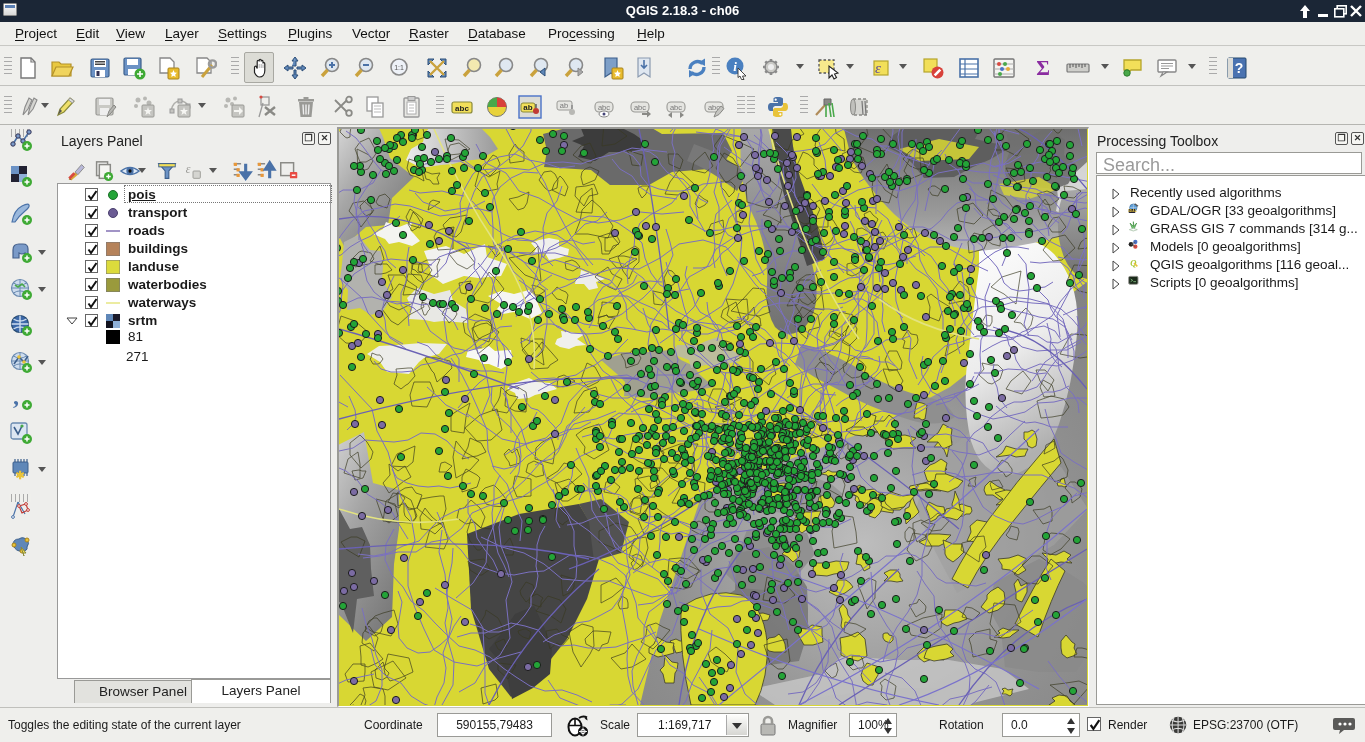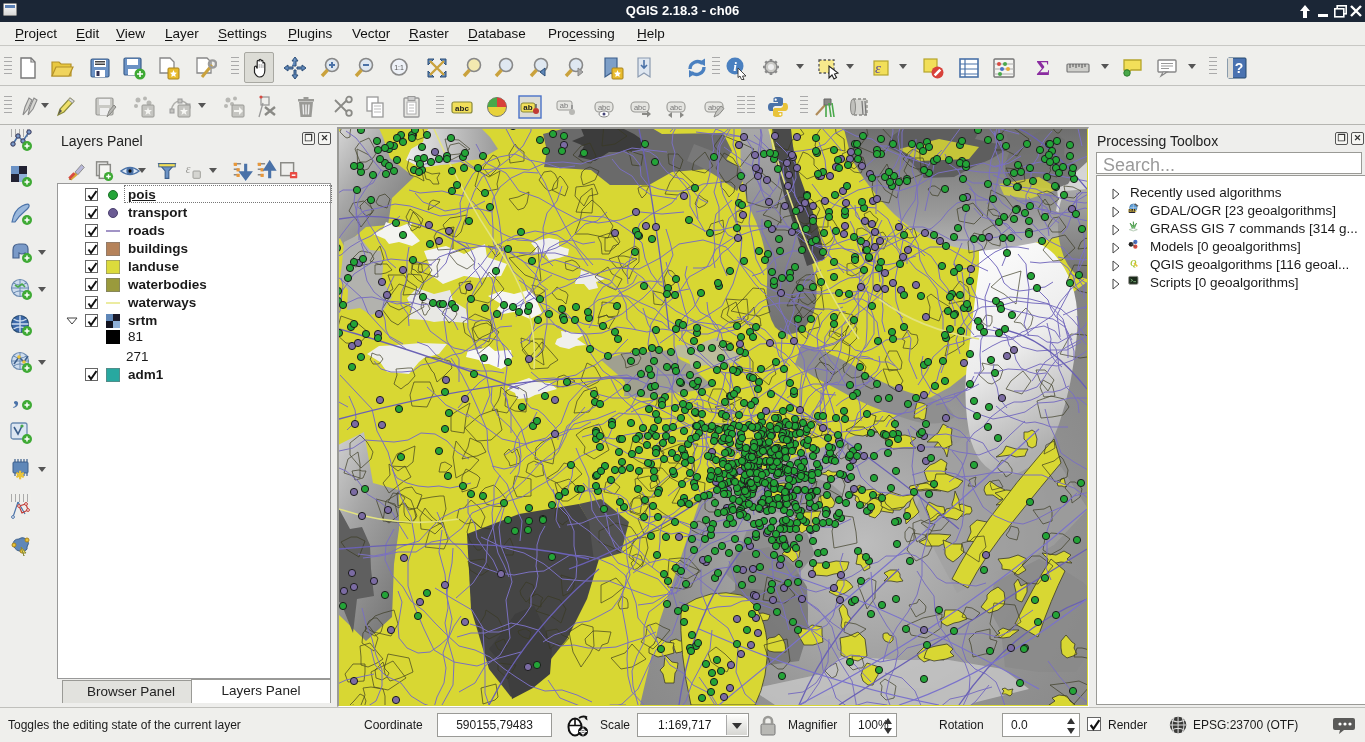--- a/index.html
+++ b/index.html
@@ -759,34 +759,23 @@
         </svg>
         <span class="lname" style="">srtm</span>
       </div>
       <div class="trow" style="top:144px;font-weight:normal">
         <span style="position:absolute;left:48px;top:2px;width:14px;height:14px;background:#000"></span>
         <span style="position:absolute;left:70px;top:1px">81</span>
       </div>
       <div class="trow" style="top:164px;font-weight:normal">
         <span style="position:absolute;left:68px;top:1px">271</span>
       </div>
-      <div class="trow" style="top:182px">
-        <span class="cb">
-          <svg width="13" height="13" viewBox="0 0 13 13">
-            <path d="M2.5 6.5 L5 10 L10.5 2" fill="none" stroke="#111" stroke-width="2"></path>
-          </svg>
-        </span>
-        <svg class="sym" width="14" height="14">
-          <rect width="14" height="14" fill="#28a8a0" stroke="#777"></rect>
-        </svg>
-        <span class="lname">adm1</span>
-      </div>
     </div>
     <div class="tabs">
-      <span class="tab" style="left:5px;width:138px">Browser Panel</span>
+      <span class="tab" style="left:17px;width:138px">Browser Panel</span>
       <span class="tab act" style="left:134px;width:140px">Layers Panel</span>
     </div>
   </div>
 <div class="map">
     <svg width="748" height="576" viewBox="0 0 748 576">
       <defs>
 <linearGradient id="g1" x1="0" y1="0" x2="1" y2="1">
 <stop offset="0" stop-color="#f2f2f2"></stop>
           <stop offset="0.5" stop-color="#a5a5a5"></stop>
           <stop offset="1" stop-color="#6f6f6f"></stop>
@@ -2855,21 +2844,21 @@
         <svg class="tri" width="10" height="12">
           <path d="M2 1 L8 6 L2 11 Z" fill="#fff" stroke="#444"></path>
         </svg>
         <span class="ricon"><svg width="16" height="16" viewBox="0 0 24 24">
             <circle cx="8" cy="7" r="5.5" fill="#5f9fd8" stroke="#3c6f9c"></circle>
             <path d="M3 7 h10 M8 1.5 v11" stroke="#cde" stroke-width="0.8"></path>
             <path d="M10 1 L15 5" stroke="#555" stroke-width="2"></path>
             <rect x="1" y="9" width="10" height="6" rx="1" fill="#223"></rect>
             <text x="6" y="14" font-size="5" fill="#e8c33a" text-anchor="middle" font-weight="bold">GDAL</text>
           </svg></span>
-        <span class="rtext" style="left:53px">GDAL/OGR [23 geoalgorithms]</span>
+        <span class="rtext" style="left:53px">GDAL/OGR [33 geoalgorithms]</span>
       </div>
       <div class="rrow" style="top:44px">
         <svg class="tri" width="10" height="12">
           <path d="M2 1 L8 6 L2 11 Z" fill="#fff" stroke="#444"></path>
         </svg>
         <span class="ricon"><svg width="16" height="16" viewBox="0 0 24 24">
             <path d="M8 15 L3 3 L8 8 L8 1 L9 8 L13 3 Z" fill="#7ac87a" stroke="#3c8c3c" stroke-width="1"></path>
             <path d="M2 13 L8 15 L14 13 L8 11 Z" fill="#fff" stroke="#9ab89a"></path>
           </svg></span>
         <span class="rtext" style="left:53px">GRASS GIS 7 commands [314 g...</span>

